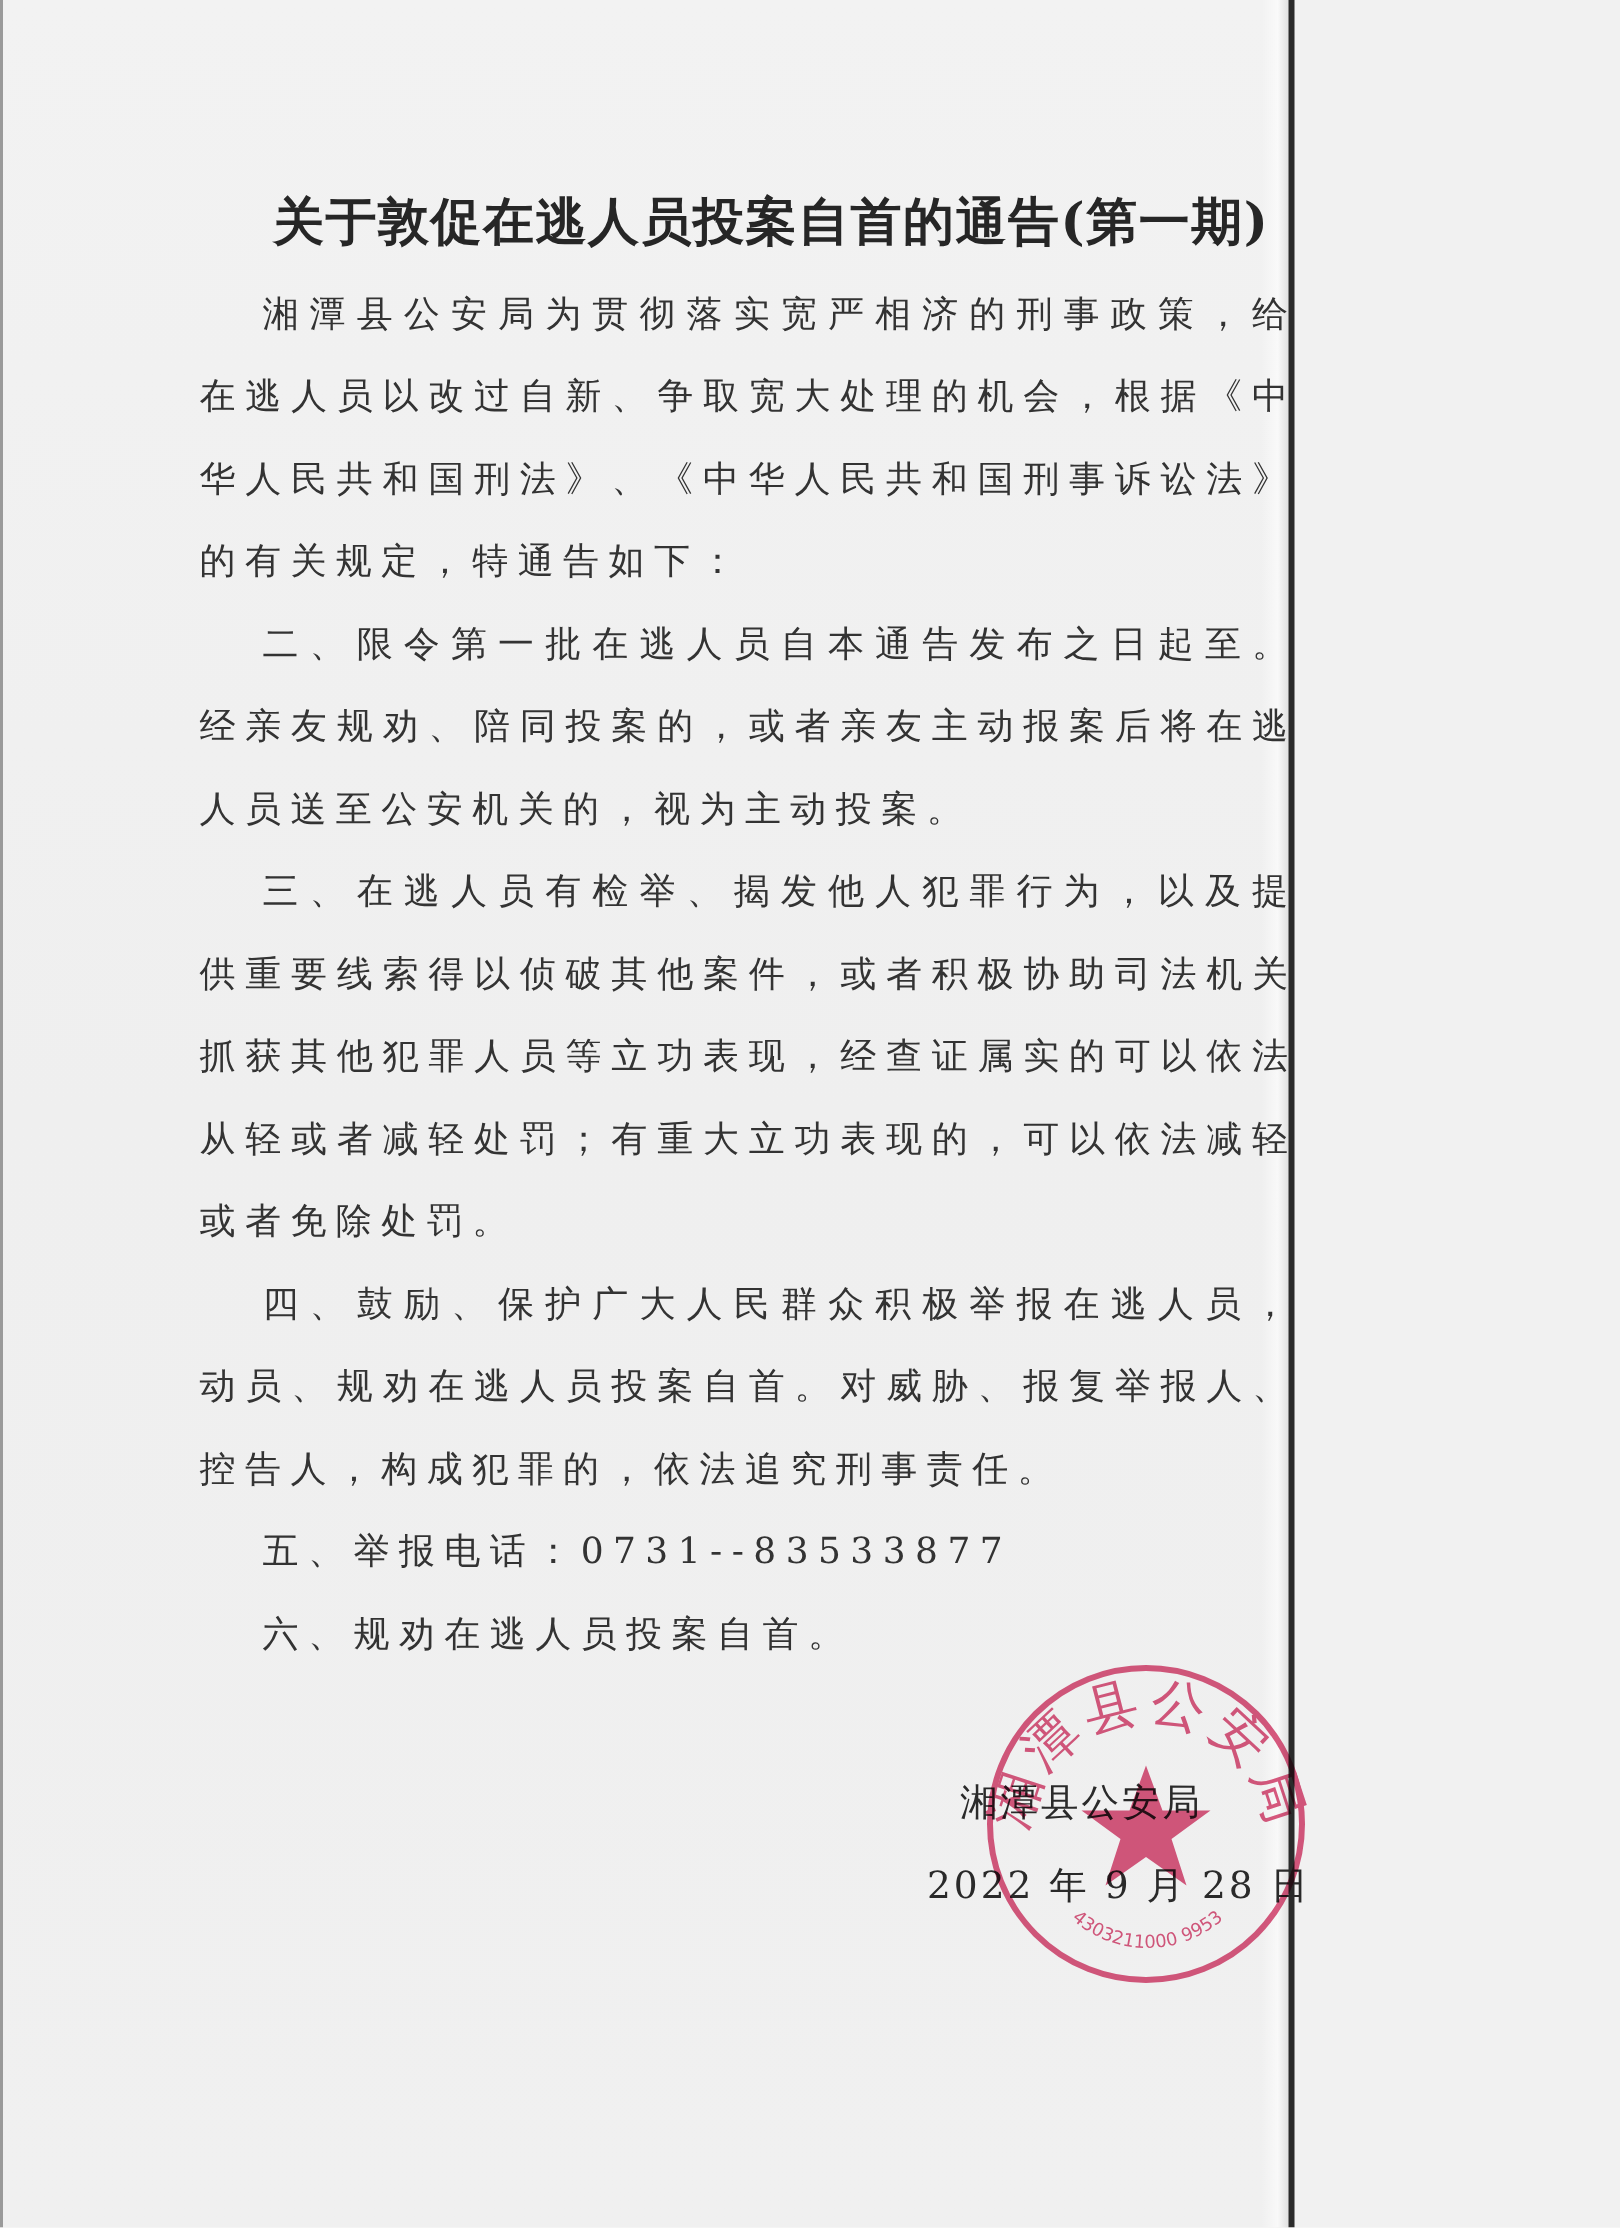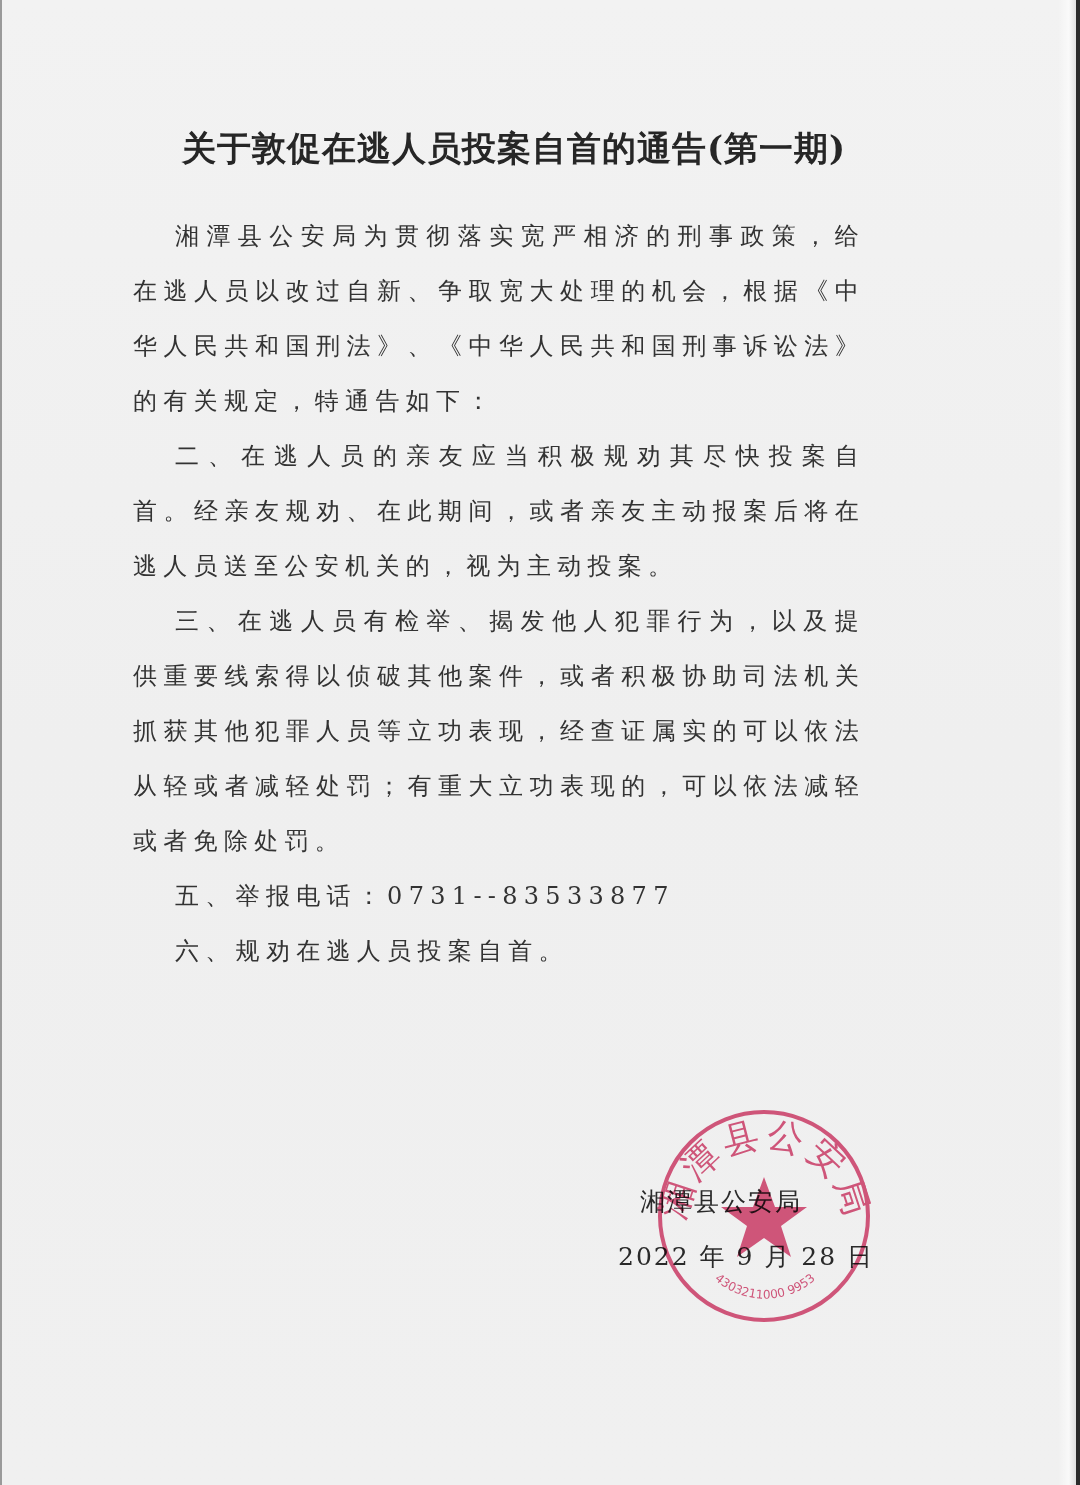--- a/index.html
+++ b/index.html
@@ -6,21 +6,21 @@
     body {
       width: 1080px; height: 1485px;
       background: #f1f1f1;
       position: relative;
       overflow: hidden;
       font-family: "DejaVu Serif", "Liberation Serif", serif;
       color: #2a2a2a;
     }
     .page {
       position: absolute; left: 0; top: 0;
-      width: 1080px; height: 1485px;
+      width: 863px; height: 1485px;
       background: linear-gradient(180deg, #f2f2f2 0%, #efefef 50%, #f0f0f0 100%);
     }
     .edge-left {
       position: absolute; left: 0; top: 0; width: 2px; height: 1485px;
       background: #9a9a9a;
     }
     .edge-right {
       position: absolute; right: 0; top: 0; width: 4px; height: 1485px;
       background: #2b2b2b;
     }
@@ -31,21 +31,21 @@
     .title {
       position: absolute; left: 182px; top: 124px;
       width: 660px;
       font-size: 34px; line-height: 48px;
       letter-spacing: 1px;
       white-space: nowrap;
       color: #262626;
       font-weight: bold;
     }
     .body-text {
-      position: absolute; left: 133px; top: 209px;
+      position: absolute; left: 133px; top: 182px;
       width: 732px;
       font-size: 24px;
       line-height: 55px;
       letter-spacing: 6.3px;
       color: #333;
       text-align: justify;
     }
     .para { margin: 0; text-indent: 42px; }
     .sig-block {
       position: absolute; left: 600px; top: 1185px; width: 260px;
@@ -64,22 +64,23 @@
 
 <div class="page">
   <div class="edge-left"></div>
   <div class="edge-right-shade"></div>
   <div class="edge-right"></div>
 
   <div class="title">关于敦促在逃人员投案自首的通告(第一期)</div>
 
   <div class="body-text">
     <p class="para">湘潭县公安局为贯彻落实宽严相济的刑事政策，给在逃人员以改过自新、争取宽大处理的机会，根据《中华人民共和国刑法》、《中华人民共和国刑事诉讼法》的有关规定，特通告如下：</p>
-    <p class="para">二、在逃人员的亲友应当积极规劝其尽快投案自首。经亲友规劝、在此期间，或者亲友主动报案后将在逃人员送至公安机关的，视为主动投案。</p>
+    <p class="para">二、限令第一批在逃人员自本通告发布之日起至。经亲友规劝、陪同投案的，或者亲友主动报案后将在逃人员送至公安机关的，视为主动投案。</p>
     <p class="para">三、在逃人员有检举、揭发他人犯罪行为，以及提供重要线索得以侦破其他案件，或者积极协助司法机关抓获其他犯罪人员等立功表现，经查证属实的可以依法从轻或者减轻处罚；有重大立功表现的，可以依法减轻或者免除处罚。</p>
+    <p class="para">四、鼓励、保护广大人民群众积极举报在逃人员，动员、规劝在逃人员投案自首。对威胁、报复举报人、控告人，构成犯罪的，依法追究刑事责任。</p>
     <p class="para">五、举报电话：0731--83533877</p>
     <p class="para">六、规劝在逃人员投案自首。</p>
   </div>
 
   <div class="sig-block">
     <div class="sig-org">湘潭县公安局</div>
     <div class="sig-date">2022 年 9 月 28 日</div>
   </div>
 
   <svg class="stamp" viewBox="0 0 218 218" xmlns="http://www.w3.org/2000/svg">

